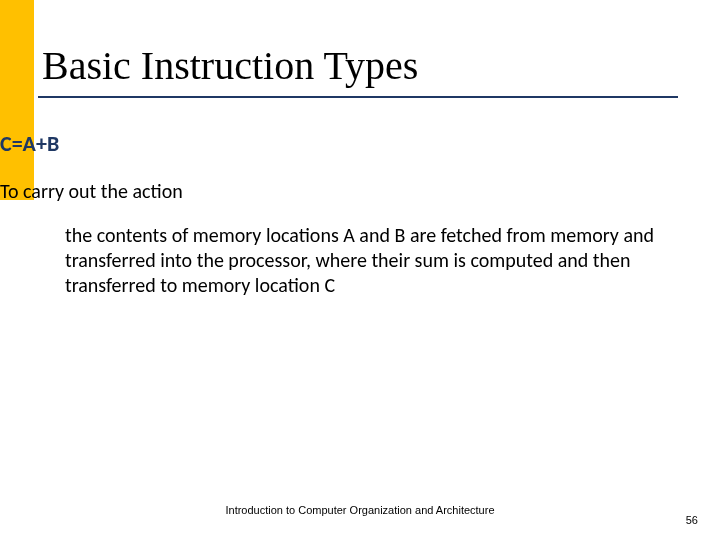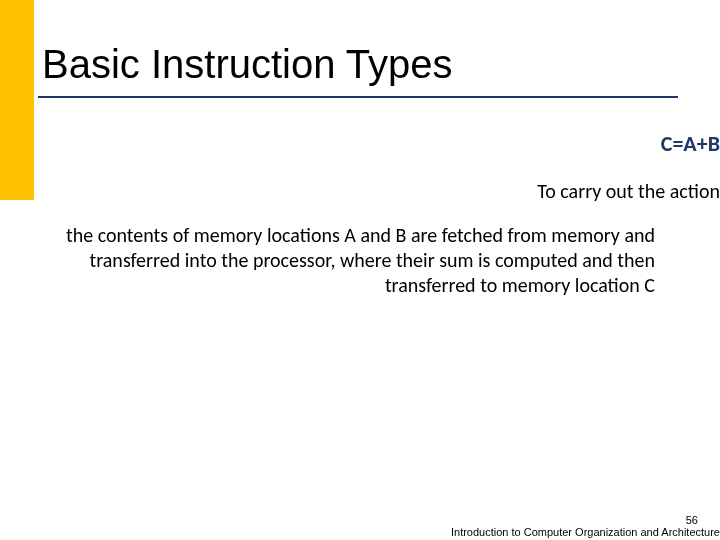--- a/index.html
+++ b/index.html
@@ -17,39 +17,39 @@
     left: 0;
     top: 0;
     width: 34px;
     height: 200px;
     background: #ffc000;
   }
   .title {
     position: absolute;
     left: 42px;
     top: 42px;
-    font-family: Liberation Sans, sans-serif;
+    font-family: Liberation Serif, serif;
     font-size: 40px;
     font-weight: 400;
     color: #000;
   }
   .title-underline {
     position: absolute;
     left: 38px;
     top: 96px;
     width: 640px;
     height: 0;
     border-bottom: 2px solid #1f3864;
   }
   .content {
     position: absolute;
     left: 0;
     top: 110px;
     width: 720px;
-    text-align: right;
+    text-align: left;
   }
   .formula-main {
     font-size: 22px;
     font-weight: 700;
     color: #1f3864;
     margin-top: 20px;
     margin-bottom: 22px;
   }
   .question {
     font-size: 22px;
@@ -72,24 +72,24 @@
   }
   .description {
     font-size: 20px;
     color: #000;
     line-height: 1.25;
     width: 590px;
     margin: 12px auto;
   }
   .footer-text {
     position: absolute;
-    bottom: 2px;
+    bottom: 24px;
     left: 0;
     width: 720px;
-    text-align: right;
+    text-align: center;
     font-size: 11px;
     color: #000;
     font-family: Arial, sans-serif;
   }
   .page-num {
     position: absolute;
     bottom: 14px;
     right: 22px;
     font-size: 11px;
     color: #000;

